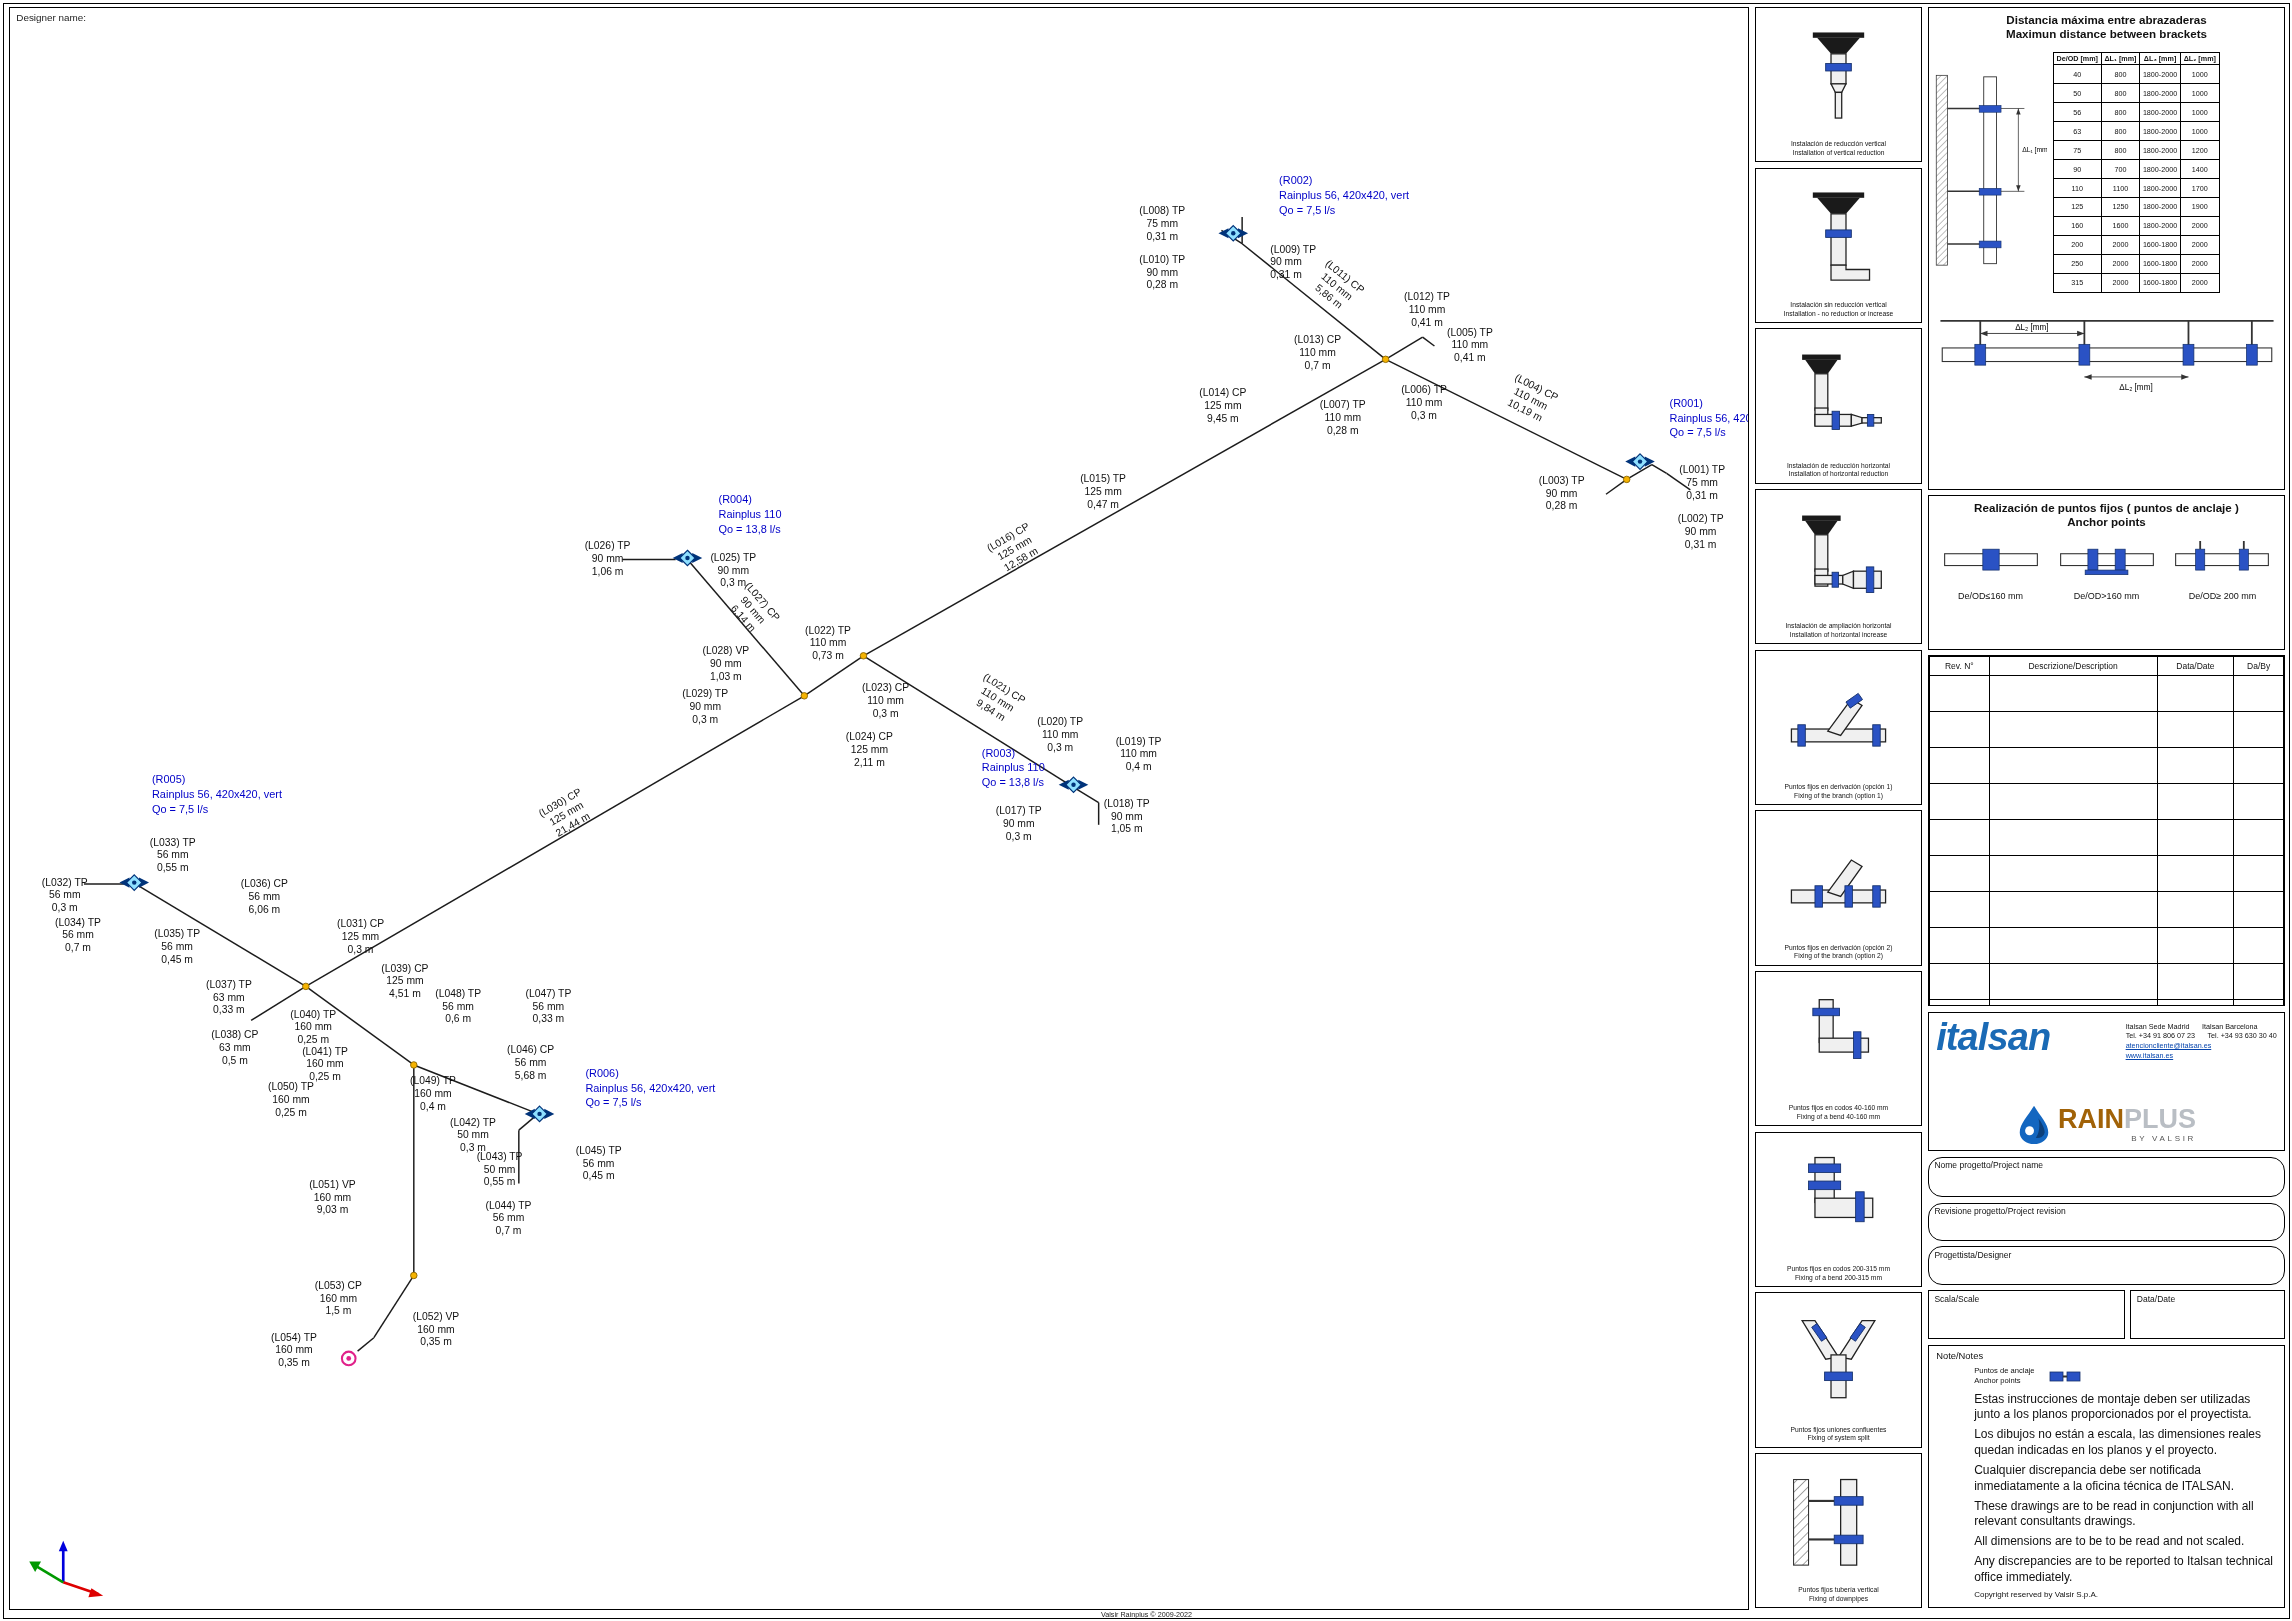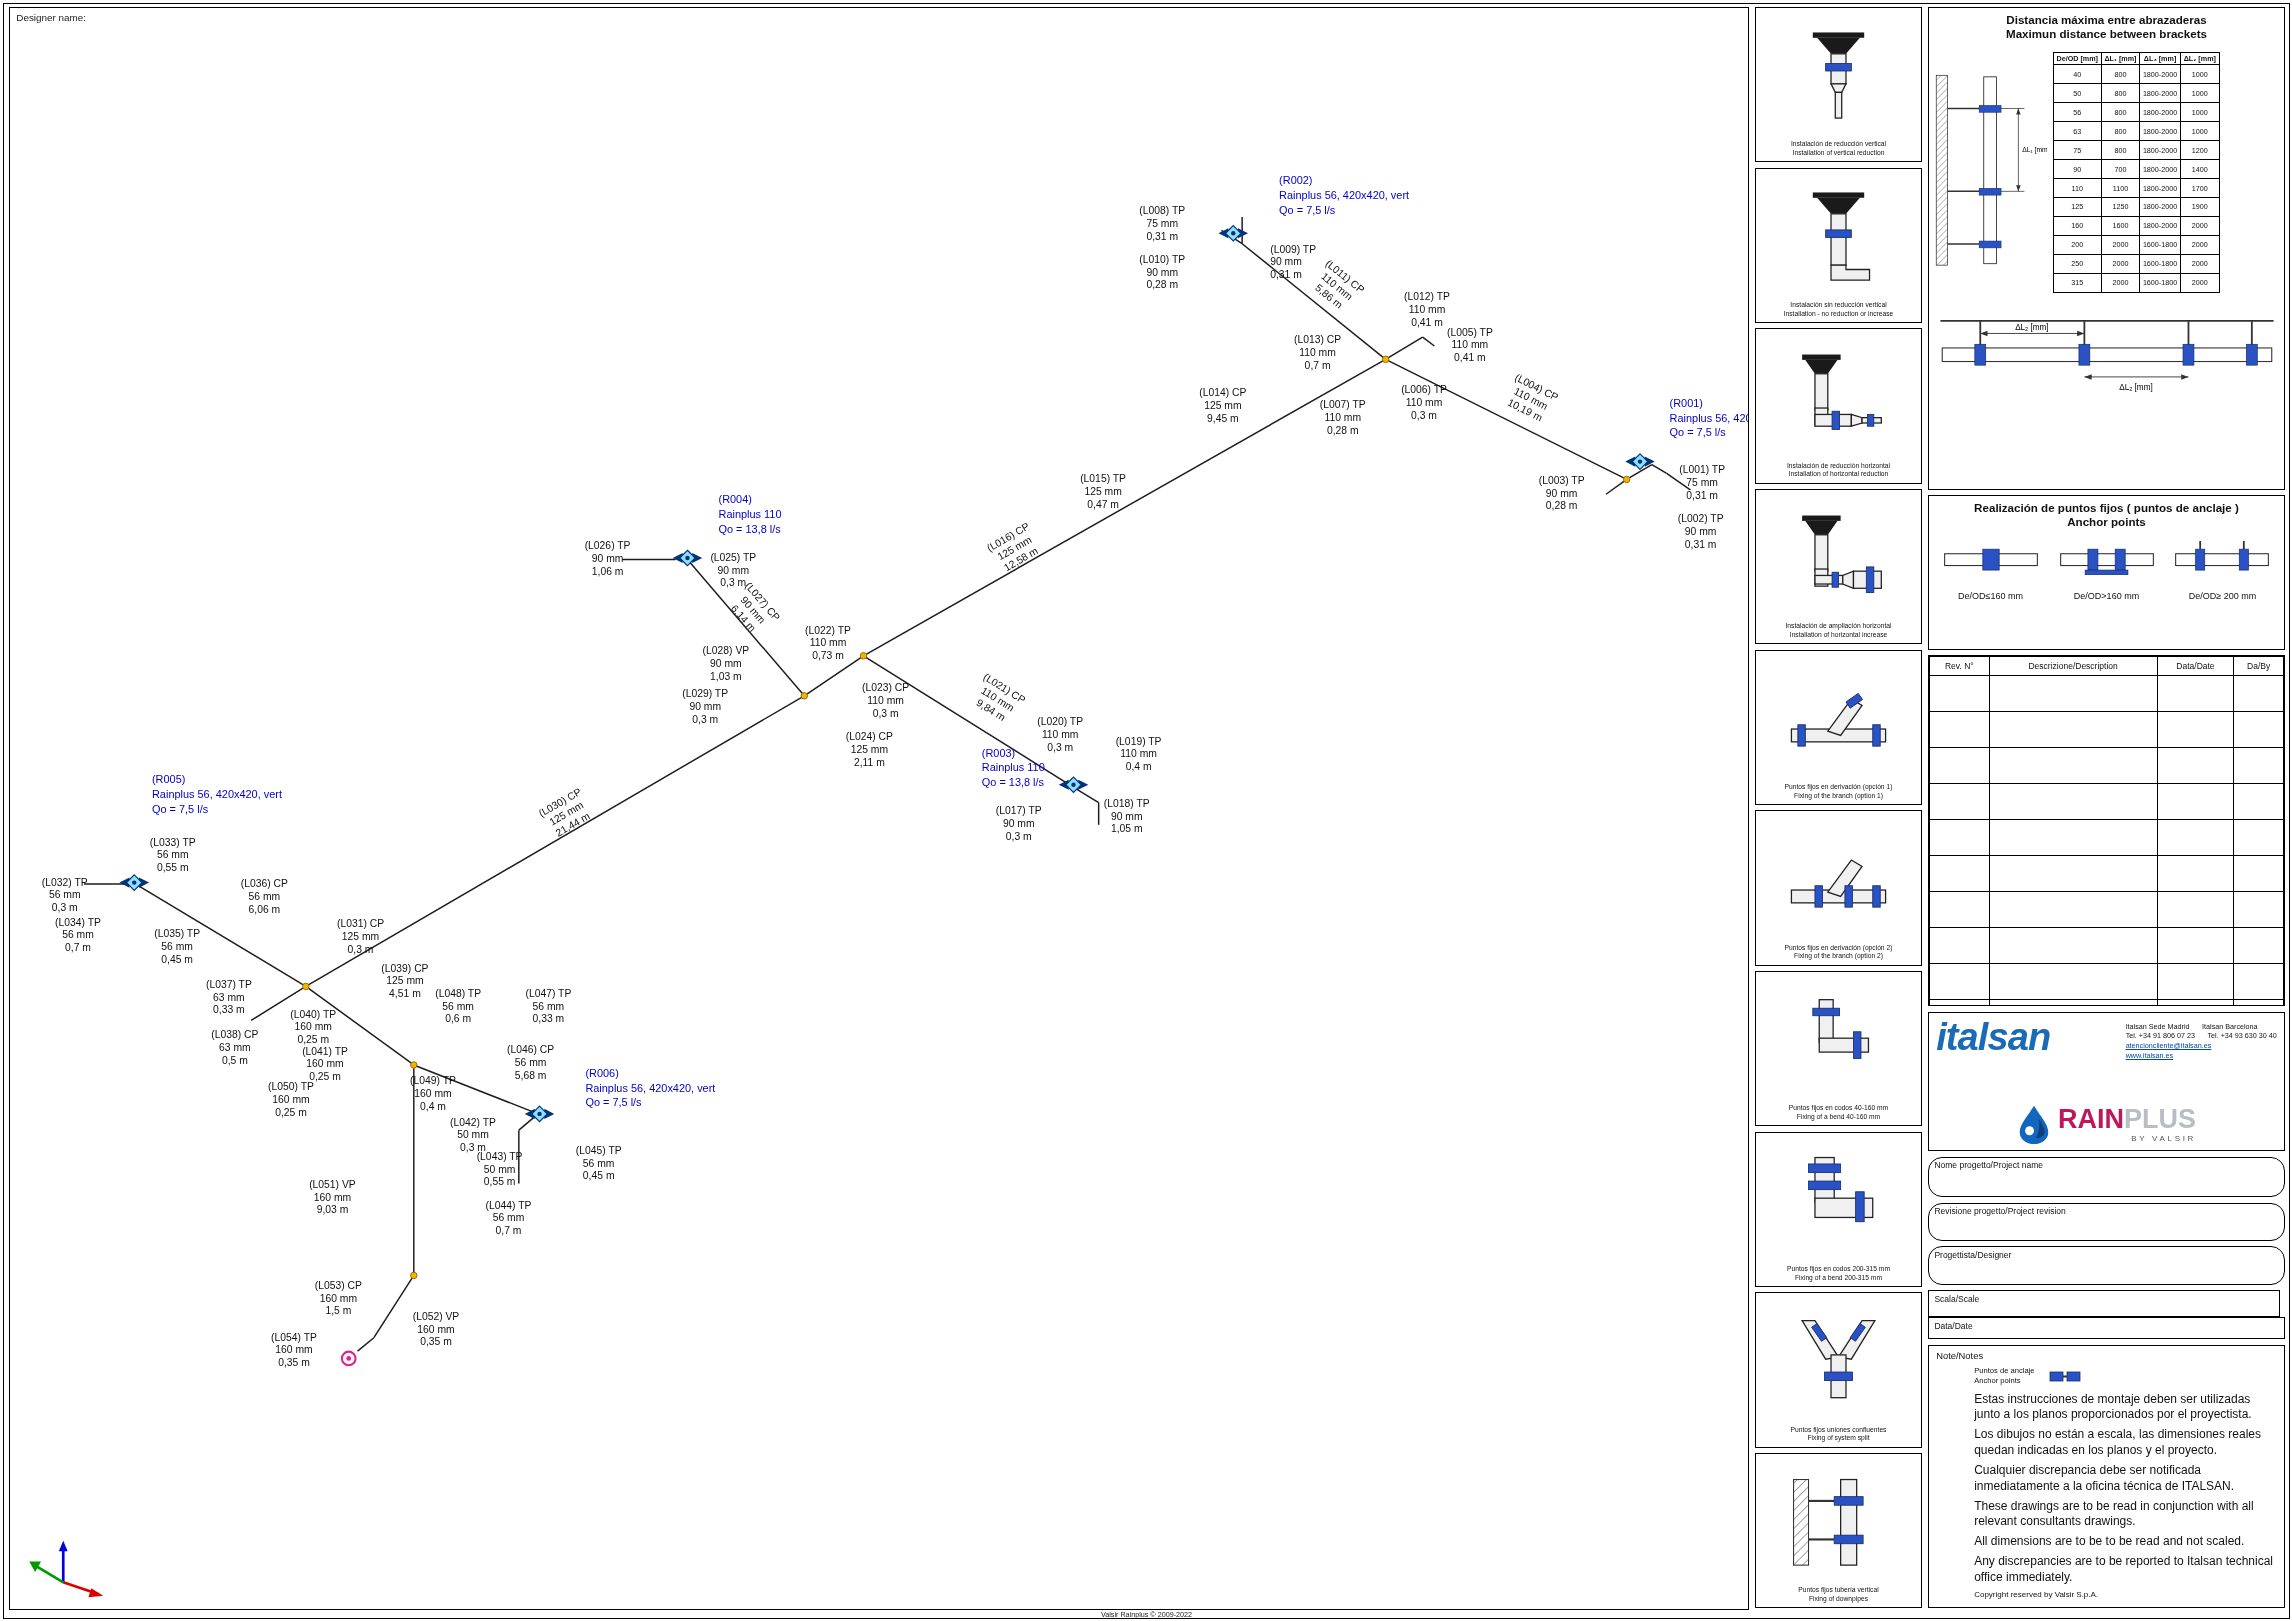--- a/index.html
+++ b/index.html
@@ -59,28 +59,28 @@
   #revision-table td{border:0.9px solid #000;height:33px;}
 
   #logo-section{height:142px;padding:5.4px 7.2px;display:flex;flex-direction:column;justify-content:space-between;}
   .logo-row1{display:flex;justify-content:space-between;align-items:flex-start;}
   .italsan{font-size:38px;font-weight:bold;font-style:italic;color:#1a6ab5;letter-spacing:-0.9px;line-height:1;}
   .contacts{font-size:7.2px;text-align:left;line-height:1.35;margin-top:3.6px;}
   .contacts .crow{display:flex;gap:12.5px;}
   .link{color:#0645ad;text-decoration:underline;}
   .logo-row2{display:flex;align-items:center;justify-content:center;gap:7.2px;}
   .rainplus-text{font-size:27px;font-weight:bold;line-height:1;}
-  .rain{color:#be185d;}
+  .rain{color:#a16207;}
   .plus{color:#b9bec4;}
   .byvalsir{font-size:8px;letter-spacing:2.7px;color:#555;text-align:right;margin-top:0.9px;}
 
   .field-box{position:relative;padding:2.7px 5.4px;border-radius:14px;}
   .field-label{font-size:8.5px;color:#111;}
   #field-name{height:41px;} #field-rev{height:39px;} #field-designer{height:39px;}
-  .scaledate{height:50px;display:flex;gap:0;border:none !important;padding:0;flex-direction:column;}
+  .scaledate{height:50px;display:flex;gap:0;border:none !important;padding:0;}
   .scaledate .half{border:1.2px solid #000;background:#fff;position:relative;padding:2.7px 5.4px;}
   .half.l{flex:1.3;margin-right:5.4px;} .half.r{flex:1;}
 
   #notes-section{flex:1;padding:4.5px 7.2px;display:flex;flex-direction:column;}
   .notes-title{font-size:9.4px;margin-bottom:3.6px;}
   .anchor-note{display:flex;align-items:center;gap:12.5px;margin:1.8px 0 5.4px 38px;}
   .anchor-note .tt{font-size:7.6px;line-height:1.3;}
   .anchor-ico{width:36px;height:16px;}
   .note-line{font-size:12px;line-height:1.3;margin:0 0 4.5px 38px;}
   .copy{font-size:8px;margin:auto 0 3.6px 38px;}

